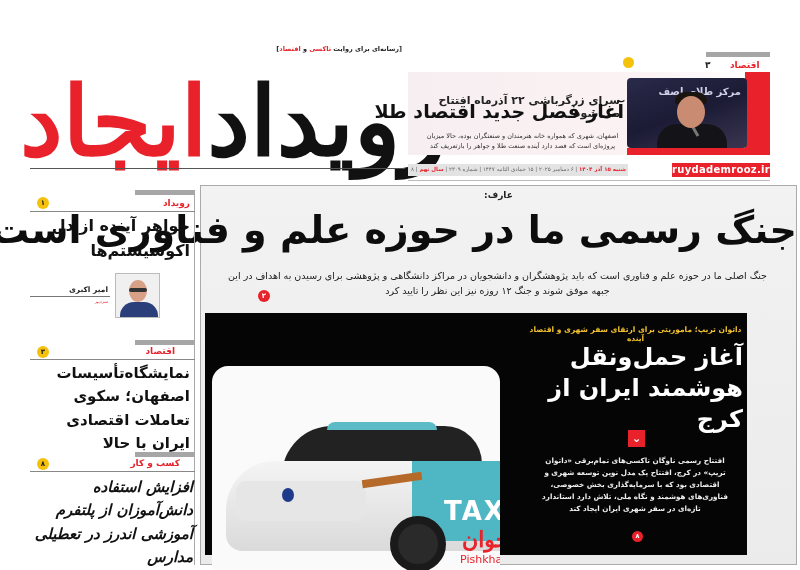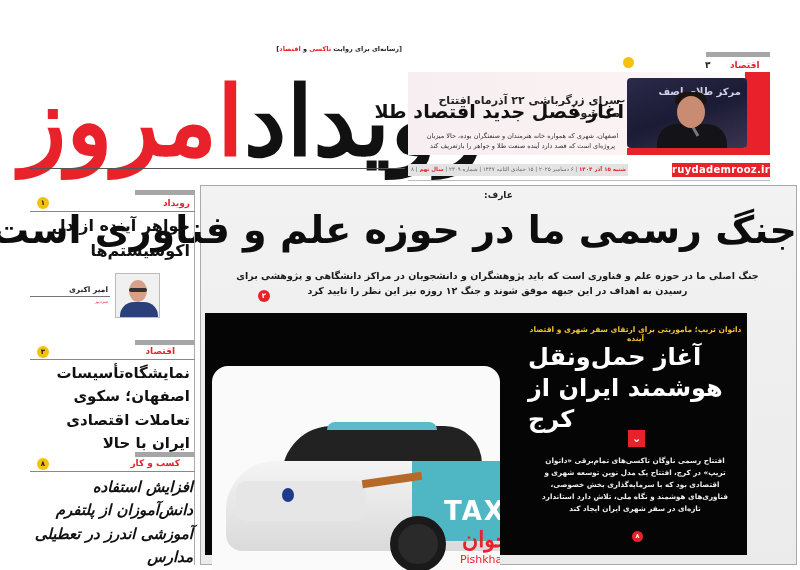--- a/index.html
+++ b/index.html
@@ -67,41 +67,41 @@
   .info-rule { left: 408px; top: 180px; width: 362px; height: 1px; background: #bbb; }
 
   
   .lead-box {
     left: 200px; top: 185px; width: 597px; height: 380px;
     background: linear-gradient(180deg, #f2f2f2 0%, #ebebeb 100%);
     border: 1px solid #aaa;
   }
   .lead-kicker { left: 200px; top: 190px; width: 597px; font-size: 9px; font-weight: bold; color: #222; text-align: center; }
   .lead-title { left: 200px; top: 208px; width: 597px; font-size: 38px; font-weight: bold; color: #0d0d0d; text-align: center; white-space: nowrap; letter-spacing: -1.5px; }
-  .lead-body { left: 225px; top: 268px; width: 545px; font-size: 9.5px; font-weight: bold; color: #1a1a1a; text-align: center; line-height: 1.6; }
+  .lead-body { left: 225px; top: 268px; width: 545px; font-size: 9.5px; font-weight: normal; color: #1a1a1a; text-align: center; line-height: 1.6; }
   .lead-page { left: 258px; top: 290px; width: 12px; height: 12px; border-radius: 50%; background: #e8212a; color: #fff; font-size: 7px; text-align: center; line-height: 12px; font-weight: bold; }
 
   
   .feature { left: 205px; top: 313px; width: 542px; height: 242px; background: #050505; }
   .feature-photo { left: 212px; top: 318px; width: 288px; height: 232px; background: #fafafa; border-radius: 16px; overflow: hidden; margin-top: 48px; }
   .car-body { position: absolute; left: 14px; top: 95px; width: 290px; height: 90px; background: linear-gradient(180deg,#f4f4f4,#dadada); border-radius: 60px 90px 20px 20px; }
   .car-roof { position: absolute; left: 70px; top: 60px; width: 200px; height: 50px; background: #222; border-radius: 80px 60px 0 0; }
   .car-roof-top { position: absolute; left: 115px; top: 56px; width: 110px; height: 8px; background: #5bbcc8; border-radius: 10px 10px 0 0; }
   .car-side { position: absolute; left: 200px; top: 95px; width: 110px; height: 80px; background: #4fb7c4; border-radius: 0 20px 10px 0; }
   .car-taxi { position: absolute; left: 232px; top: 130px; color: #fff; font-size: 26px; font-weight: bold; font-family: "DejaVu Sans", sans-serif; direction: ltr; letter-spacing: 2px; }
   .car-wheel { position: absolute; width: 56px; height: 56px; border-radius: 50%; background: #2a2a2a; border: 8px solid #1a1a1a; }
   .car-wheel.w1 { left: 178px; top: 150px; }
   .car-grille { position: absolute; left: 24px; top: 115px; width: 130px; height: 40px; background: #e6e6e6; border-radius: 10px; }
   .car-logo { position: absolute; left: 70px; top: 122px; width: 12px; height: 14px; border-radius: 50%; background: #1e3a8a; }
   .car-light { position: absolute; left: 150px; top: 110px; width: 60px; height: 8px; background: #b56a2a; transform: rotate(-8deg); }
   .watermark-fa { position: absolute; left: 250px; top: 160px; color: #e8212a; font-size: 22px; font-family: "DejaVu Serif", serif; font-weight: bold; }
   .watermark-en { position: absolute; left: 248px; top: 187px; color: #e8212a; font-size: 11px; direction: ltr; }
 
   .feat-kicker { left: 528px; top: 325px; width: 215px; font-size: 7.5px; font-weight: bold; color: #f2c230; text-align: center; }
-  .feat-title { left: 528px; top: 342px; width: 215px; font-size: 24px; font-weight: bold; color: #fff; text-align: left; line-height: 1.3; letter-spacing: -1px; }
+  .feat-title { left: 528px; top: 342px; width: 215px; font-size: 24px; font-weight: bold; color: #fff; text-align: right; line-height: 1.3; letter-spacing: -1px; }
   .feat-chevron { left: 628px; top: 430px; width: 17px; height: 17px; background: #e8212a; color: #fff; font-size: 11px; text-align: center; line-height: 17px; font-weight: bold; }
   .feat-body { left: 535px; top: 455px; width: 200px; font-size: 7.2px; font-weight: bold; color: #eee; text-align: center; line-height: 1.65; }
   .feat-page { left: 632px; top: 531px; width: 11px; height: 11px; border-radius: 50%; background: #e8212a; color: #fff; font-size: 6.5px; text-align: center; line-height: 11px; font-weight: bold; }
 
   
   .col-box { left: 27px; top: 190px; width: 168px; height: 375px; border-right: 1px solid #aaa; }
   .sec-bar { height: 5px; background: #a6a6a6; }
   .sec-rule { height: 1px; background: #888; }
   .sec-label { font-size: 9px; font-weight: bold; color: #e8212a; text-align: right; }
   .sec-num { width: 12px; height: 12px; border-radius: 50%; background: #f4c20d; color: #222; font-size: 7px; text-align: center; line-height: 12px; font-weight: bold; }
@@ -113,21 +113,21 @@
   .author-photo .suit { position: absolute; left: 4px; top: 28px; width: 38px; height: 20px; border-radius: 14px 14px 0 0; background: #2b3f7a; }
   .author-name { left: 48px; top: 285px; width: 60px; font-size: 7.5px; font-weight: bold; color: #222; text-align: right; }
   .author-rule { left: 30px; top: 296px; width: 80px; height: 1px; background: #777; }
   .author-role { left: 48px; top: 299px; width: 60px; font-size: 4.5px; color: #e8212a; text-align: right; }
 </style>
 </head>
 <body>
 
 <div class="abs mast-logo">
   <span class="black">رویداد</span>
-  <span class="red">امروز</span>
+  <span class="red">ایجاد</span>
 </div>
 <div class="abs tagline">
   <span>[رسانه‌ای برای روایت </span><span class="hl">تاکسی</span><span> و </span><span class="hl">اقتصاد</span><span>]</span>
 </div>
 <div class="abs mast-rule"></div>
 
 <div class="abs teaser-bar"></div>
 <div class="abs teaser-dot"></div>
 <div class="abs teaser-section">اقتصاد</div>
 <div class="abs teaser-page">۳</div>

